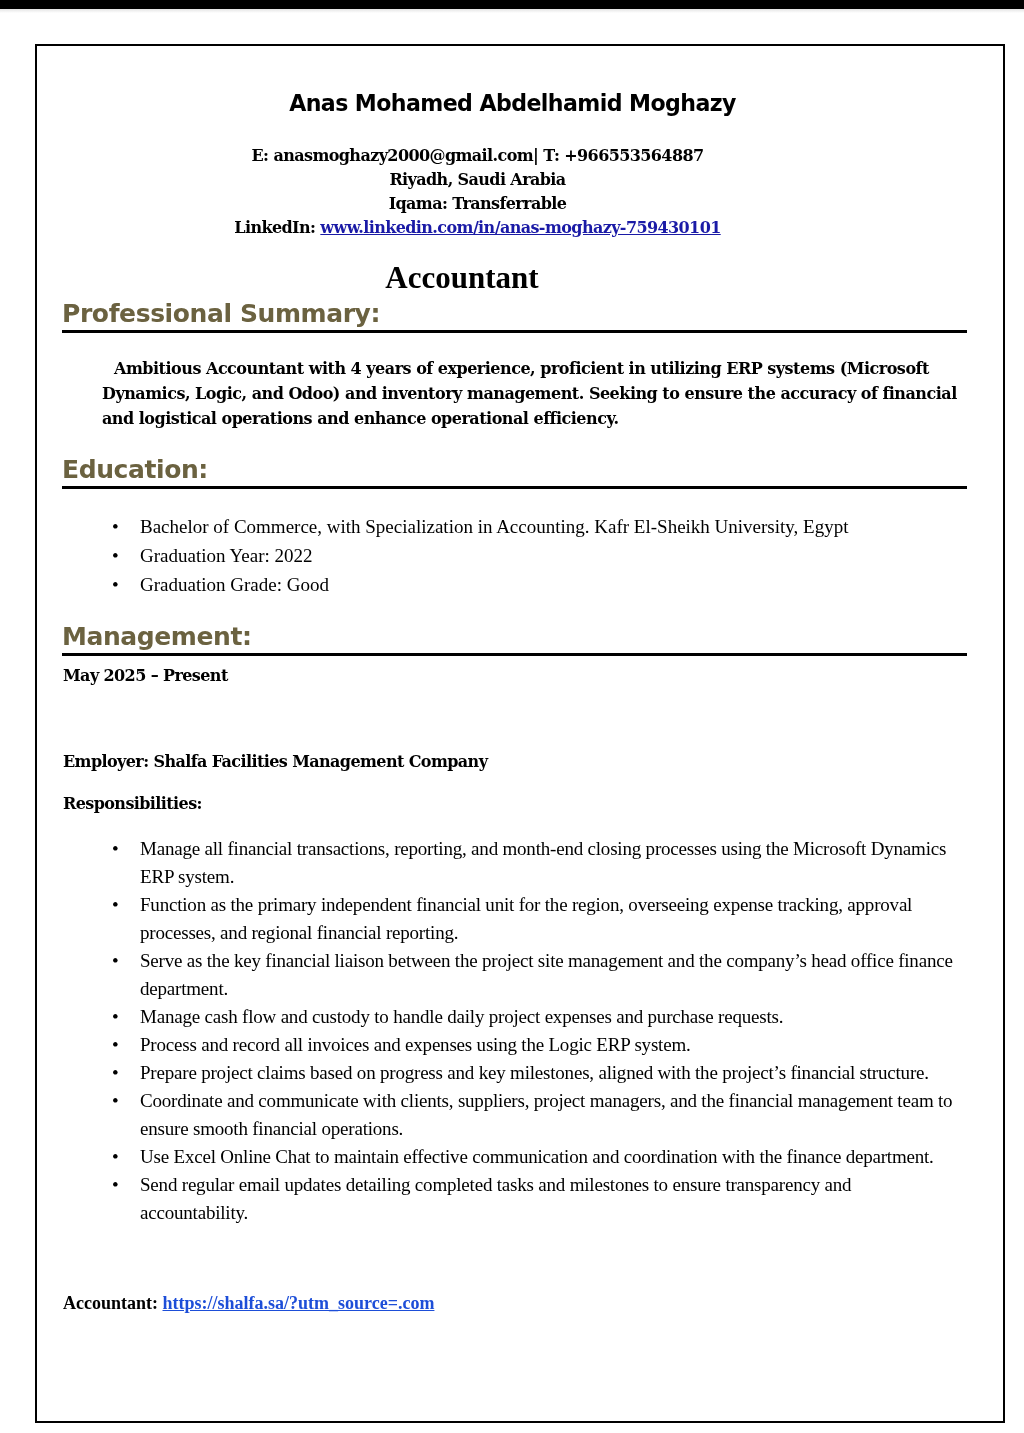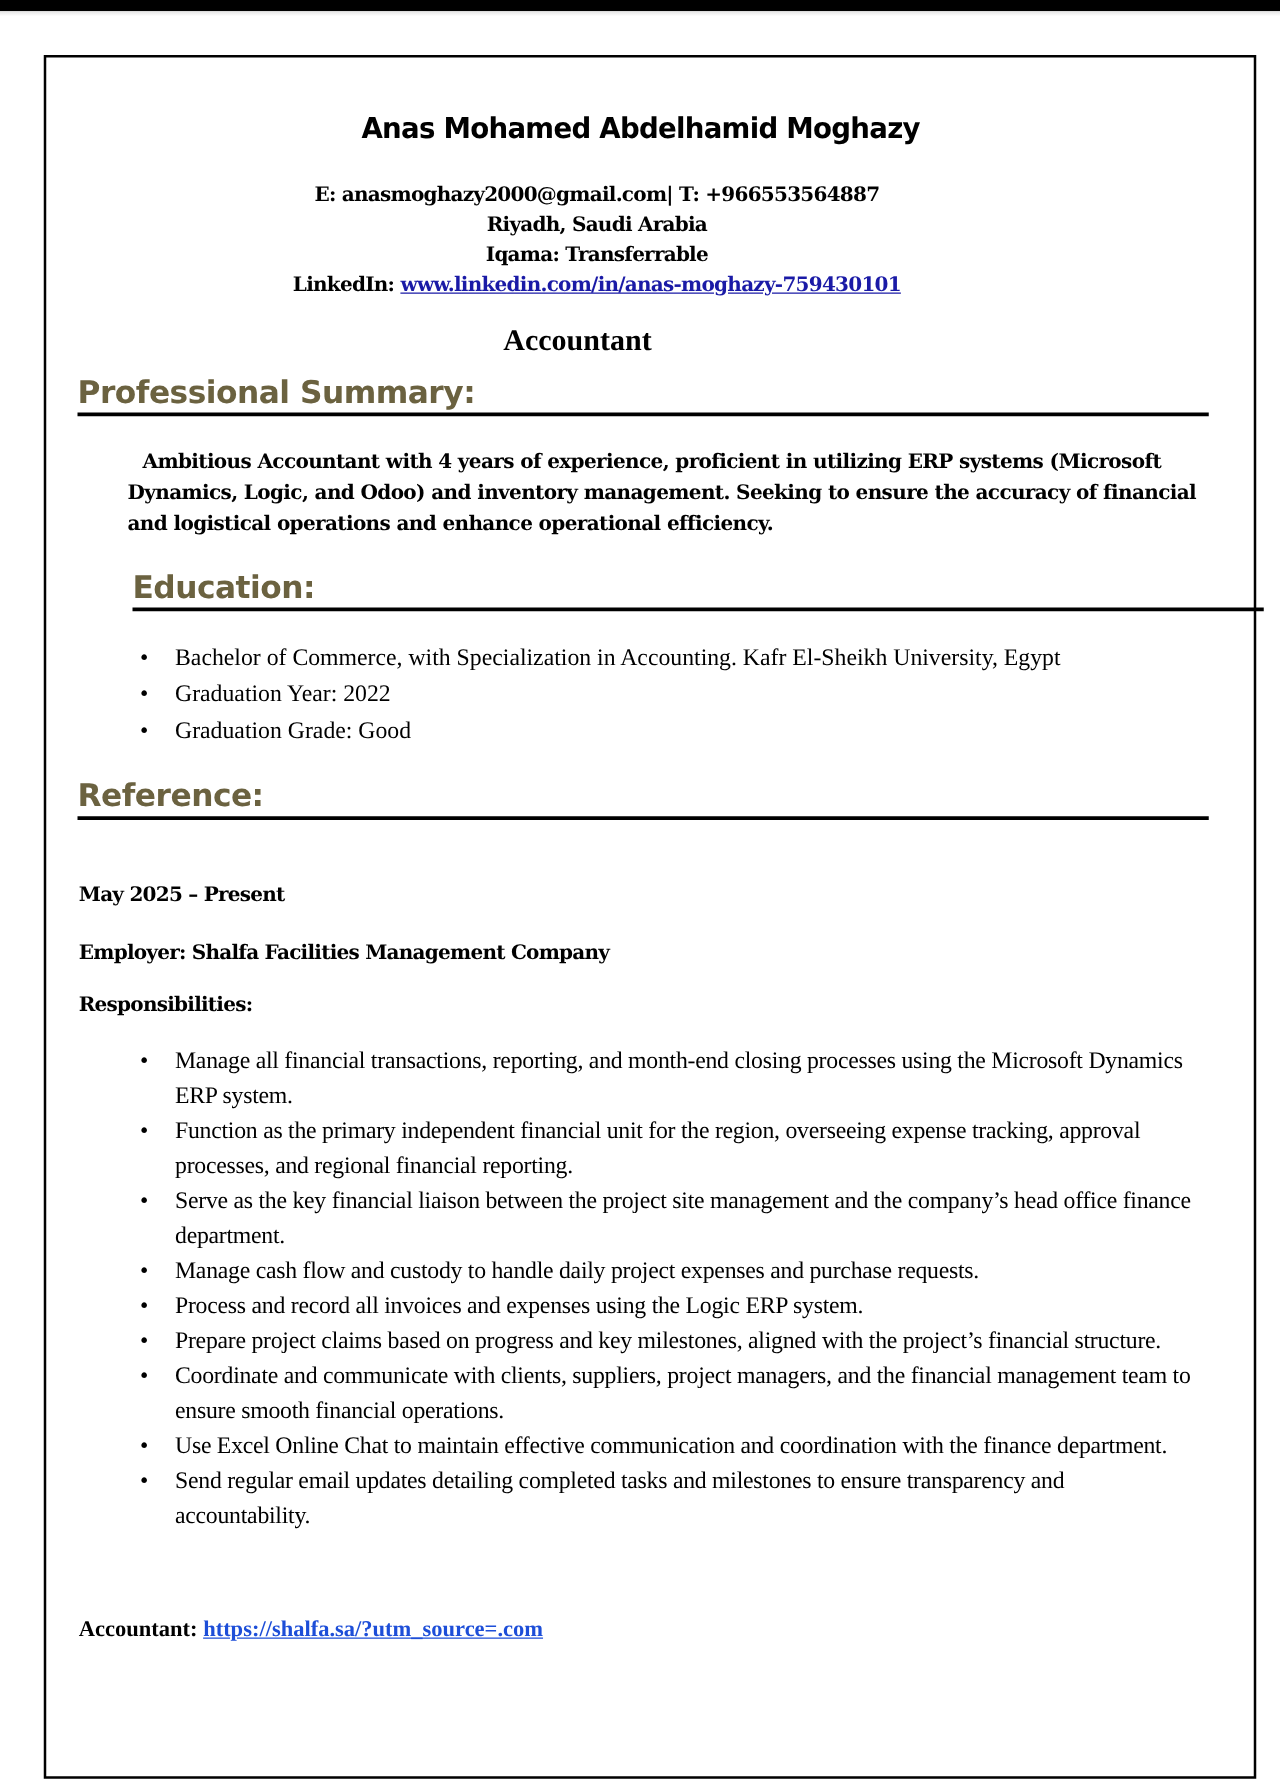--- a/index.html
+++ b/index.html
@@ -20,21 +20,21 @@
     letter-spacing: -0.6px; transform: scaleX(0.96);
   }
   .contact {
     position: absolute; left: 0; width: 881px; top: 98px; text-align: center;
     font-family: "DejaVu Serif", serif; font-weight: bold; font-size: 16px; line-height: 24px;
     letter-spacing: -0.6px;
   }
   .contact a { color: #1a1aa6; text-decoration: underline; margin-top: 16px; }
   .title {
     position: absolute; left: 0; width: 850px; top: 214px; text-align: center;
-    font-family: "Liberation Serif", serif; font-weight: bold; font-size: 24px;
+    font-family: "Liberation Serif", serif; font-weight: bold; font-size: 31px;
   }
   .sec-head {
     position: absolute; left: 25px; width: 905px;
     font-family: "DejaVu Sans", sans-serif; font-weight: bold; font-size: 25px;
     color: #6b6240; letter-spacing: -0.4px;
     border-bottom: 3px solid #000; padding-bottom: 0px; line-height: 32px;
   }
   .summary {
     position: absolute; left: 65px; width: 860px; top: 310px;
     font-family: "DejaVu Serif", serif; font-weight: bold; font-size: 16px; line-height: 25px;
@@ -85,29 +85,29 @@
     </div>
   </div>
 
   <div class="title">Accountant</div>
 
   <div class="sec-head" style="top:252px;">Professional Summary:</div>
   <div class="summary">
     <span style="padding-left:12px;">Ambitious Accountant with 4 years of experience, proficient in utilizing ERP systems (Microsoft Dynamics, Logic, and Odoo) and inventory management. Seeking to ensure the accuracy of financial and logistical operations and enhance operational efficiency.</span>
   </div>
 
-  <div class="sec-head" style="top:408px;margin-left:44px;">Education:</div>
+  <div class="sec-head" style="top:408px;">Education:</div>
   <ul class="bullets edu" style="top:466px;">
     <li><span class="dot">•</span><span>Bachelor of Commerce, with Specialization in Accounting. Kafr El-Sheikh University, Egypt</span></li>
     <li><span class="dot">•</span><span>Graduation Year: 2022</span></li>
     <li><span class="dot">•</span><span>Graduation Grade: Good</span></li>
   </ul>
 
-  <div class="sec-head" style="top:575px;">Reference:</div>
-  <div class="exp-line" style="top:620px;margin-top:40px;">May 2025 – Present</div>
+  <div class="sec-head" style="top:575px;">Management:</div>
+  <div class="exp-line" style="top:620px;">May 2025 – Present</div>
   <div class="exp-line" style="top:706px;">Employer: Shalfa Facilities Management Company</div>
   <div class="exp-line" style="top:748px;">Responsibilities:</div>
 
   <ul class="bullets resp" style="top:789px;">
     <li><span class="dot">•</span><span>Manage all financial transactions, reporting, and month-end closing processes using the Microsoft Dynamics ERP system.</span></li>
     <li><span class="dot">•</span><span>Function as the primary independent financial unit for the region, overseeing expense tracking, approval processes, and regional financial reporting.</span></li>
     <li><span class="dot">•</span><span>Serve as the key financial liaison between the project site management and the company’s head office finance department.</span></li>
     <li><span class="dot">•</span><span>Manage cash flow and custody to handle daily project expenses and purchase requests.</span></li>
     <li><span class="dot">•</span><span>Process and record all invoices and expenses using the Logic ERP system.</span></li>
     <li><span class="dot">•</span><span>Prepare project claims based on progress and key milestones, aligned with the project’s financial structure.</span></li>

